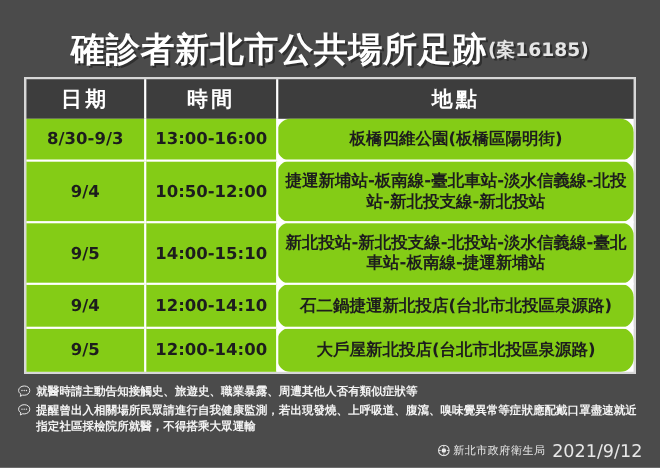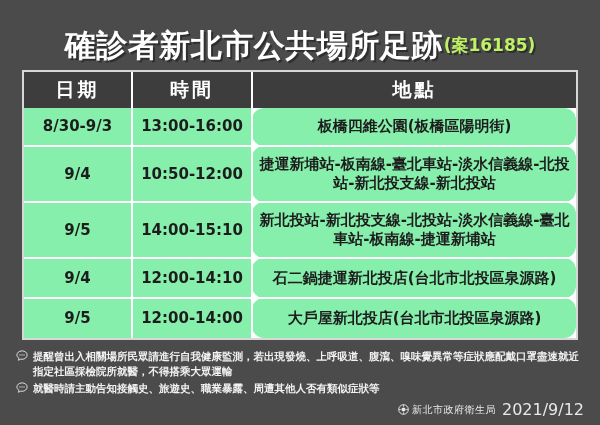--- a/index.html
+++ b/index.html
@@ -24,21 +24,21 @@
   .title-text {
     color:#ffffff;
     font-size:31px;
     font-weight:bold;
     letter-spacing:0.5px;
     text-shadow:2px 2px 0 #2f2f2f;
     white-space:nowrap;
     line-height:1;
   }
   .title-sub {
-    color:#bef264;
+    color:#e5e5e5;
     font-size:17px;
     font-weight:bold;
     text-shadow:2px 2px 0 #2f2f2f;
     margin-left:1px;
   }
   
   .table-wrap {
     margin:0 22px;
     border:2px solid #d7d7d7;
     background:#ffffff;
@@ -56,21 +56,21 @@
     font-size:19px;
     font-weight:bold;
     height:36px;
     border-right:2px solid #ffffff;
     letter-spacing:3px;
     text-align:center;
     margin-left:36px;
   }
   table.trace thead th:last-child { border-right:none; }
   table.trace tbody td {
-    background:#86efac;
+    background:#84cc16;
     color:#1d1d1d;
     font-size:15px;
     font-weight:bold;
     text-align:center;
     vertical-align:middle;
     border-right:2px solid #ffffff;
     border-top:2px solid #ffffff;
     padding:5px 3px;
     line-height:1.25;
   }
@@ -170,32 +170,32 @@
   <div class="notes">
     <div class="note">
       <span class="bubble-icon">
         <svg viewBox="0 0 16 16" width="12" height="12" aria-hidden="true">
           <path d="M8 1.2C4.2 1.2 1.2 3.6 1.2 6.6c0 1.8 1.1 3.4 2.8 4.4l-.7 2.7 2.9-1.5c.6.1 1.2.2 1.8.2 3.8 0 6.8-2.4 6.8-5.8S11.8 1.2 8 1.2z" fill="none" stroke="#e9e9e9" stroke-width="1.2"></path>
           <circle cx="5.3" cy="6.6" r="0.85" fill="#e9e9e9"></circle>
           <circle cx="8" cy="6.6" r="0.85" fill="#e9e9e9"></circle>
           <circle cx="10.7" cy="6.6" r="0.85" fill="#e9e9e9"></circle>
         </svg>
       </span>
-      <span class="note-text">提醒曾出入相關場所民眾請進行自我健康監測，若出現發燒、上呼吸道、腹瀉、嗅味覺異常等症狀應配戴口罩盡速就近指定社區採檢院所就醫，不得搭乘大眾運輸</span>
+      <span class="note-text">就醫時請主動告知接觸史、旅遊史、職業暴露、周遭其他人否有類似症狀等</span>
     </div>
     <div class="note">
       <span class="bubble-icon">
         <svg viewBox="0 0 16 16" width="12" height="12" aria-hidden="true">
           <path d="M8 1.2C4.2 1.2 1.2 3.6 1.2 6.6c0 1.8 1.1 3.4 2.8 4.4l-.7 2.7 2.9-1.5c.6.1 1.2.2 1.8.2 3.8 0 6.8-2.4 6.8-5.8S11.8 1.2 8 1.2z" fill="none" stroke="#e9e9e9" stroke-width="1.2"></path>
           <circle cx="5.3" cy="6.6" r="0.85" fill="#e9e9e9"></circle>
           <circle cx="8" cy="6.6" r="0.85" fill="#e9e9e9"></circle>
           <circle cx="10.7" cy="6.6" r="0.85" fill="#e9e9e9"></circle>
         </svg>
       </span>
-      <span class="note-text">就醫時請主動告知接觸史、旅遊史、職業暴露、周遭其他人否有類似症狀等</span>
+      <span class="note-text">提醒曾出入相關場所民眾請進行自我健康監測，若出現發燒、上呼吸道、腹瀉、嗅味覺異常等症狀應配戴口罩盡速就近指定社區採檢院所就醫，不得搭乘大眾運輸</span>
     </div>
   </div>
 
   <div class="signature">
     <span class="sig-logo">
       <svg viewBox="0 0 16 16" width="11" height="11" aria-hidden="true">
         <circle cx="8" cy="8" r="7" fill="none" stroke="#e8e8e8" stroke-width="1.4"></circle>
         <circle cx="8" cy="8" r="3" fill="#e8e8e8"></circle>
         <path d="M8 1v3M8 12v3M1 8h3M12 8h3" stroke="#e8e8e8" stroke-width="1.2"></path>
       </svg>

